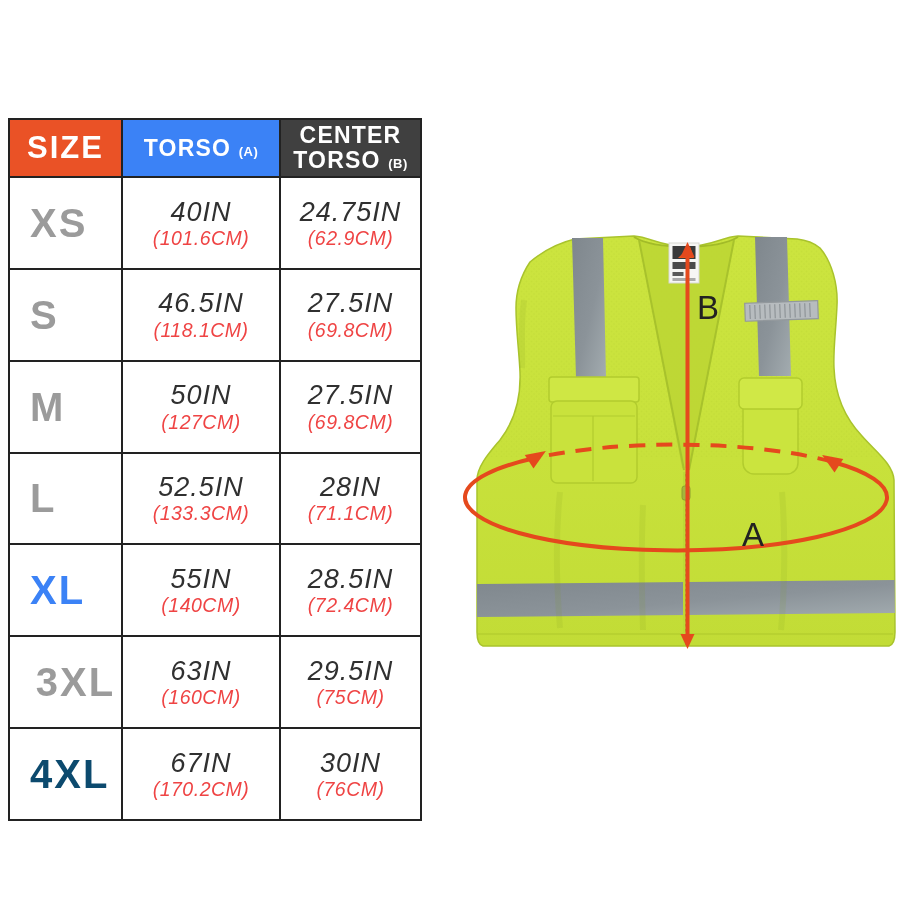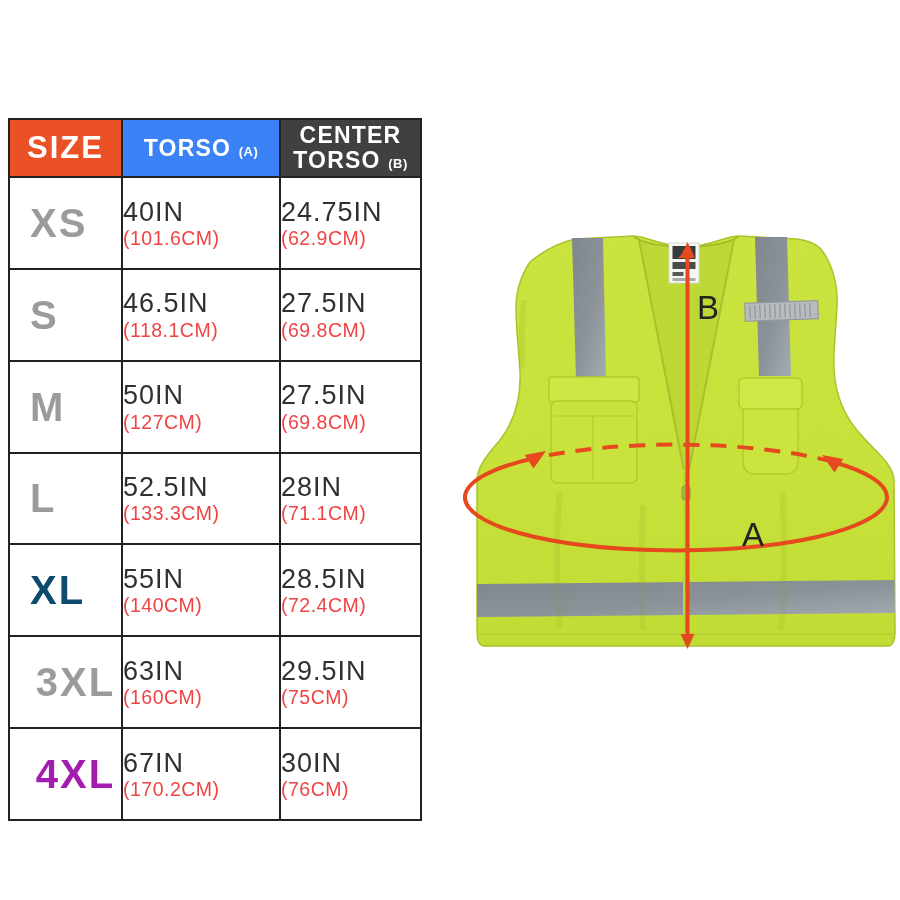--- a/index.html
+++ b/index.html
@@ -23,21 +23,21 @@
   .size-table th{
     color:#ffffff;text-align:center;font-weight:700;line-height:1.08;
     letter-spacing:1.2px;font-size:23px;
   }
   .size-table th.h-size{font-size:31px;letter-spacing:2px;}
   .size-table th small{font-size:13px;font-weight:700;letter-spacing:0.5px;}
   td.size-cell{padding-left:20px;}
   .size-label{
     font-size:40px;font-weight:700;color:#9b9b9b;letter-spacing:2px;line-height:1;
   }
-  td.value-cell{text-align:left;}
+  td.value-cell{text-align:center;font-style:italic;}
   .val{font-size:27px;color:#303030;letter-spacing:1px;line-height:1.12;}
   .cm{font-size:19.5px;color:#ef4444;letter-spacing:0.5px;line-height:1.15;}
   
   .vest-svg{position:absolute;left:0;top:0;width:900px;height:900px;}
   .meas-label{font-size:33px;fill:#222222;font-family:"Liberation Sans",sans-serif;}
 </style>
 </head>
 <body>
 
 <div class="canvas">
@@ -112,21 +112,21 @@
             <div class="val">52.5IN</div>
             <div class="cm">(133.3CM)</div>
           </td>
           <td class="value-cell">
             <div class="val">28IN</div>
             <div class="cm">(71.1CM)</div>
           </td>
         </tr>
         <tr>
           <td class="size-cell">
-            <div class="size-label" style="color: #0c4a6e;">XL</div>
+            <div class="size-label" style="color: #3b82f6;">XL</div>
           </td>
           <td class="value-cell">
             <div class="val">55IN</div>
             <div class="cm">(140CM)</div>
           </td>
           <td class="value-cell">
             <div class="val">28.5IN</div>
             <div class="cm">(72.4CM)</div>
           </td>
         </tr>
@@ -138,21 +138,21 @@
             <div class="val">63IN</div>
             <div class="cm">(160CM)</div>
           </td>
           <td class="value-cell">
             <div class="val">29.5IN</div>
             <div class="cm">(75CM)</div>
           </td>
         </tr>
         <tr>
           <td class="size-cell">
-            <div class="size-label" style="color: #a21caf; text-align: center;">4XL</div>
+            <div class="size-label" style="color: #0c4a6e;">4XL</div>
           </td>
           <td class="value-cell">
             <div class="val">67IN</div>
             <div class="cm">(170.2CM)</div>
           </td>
           <td class="value-cell">
             <div class="val">30IN</div>
             <div class="cm">(76CM)</div>
           </td>
         </tr>

